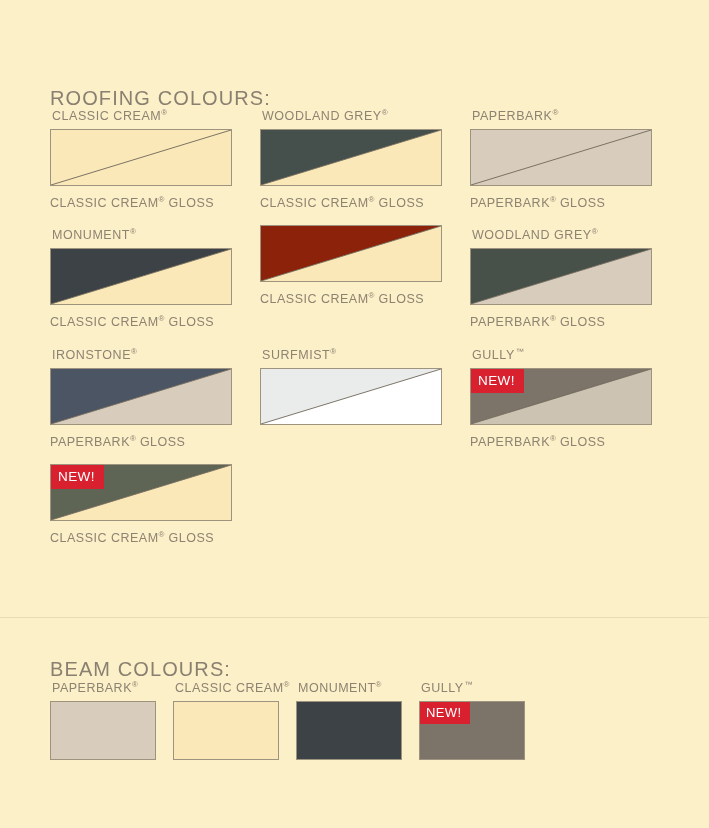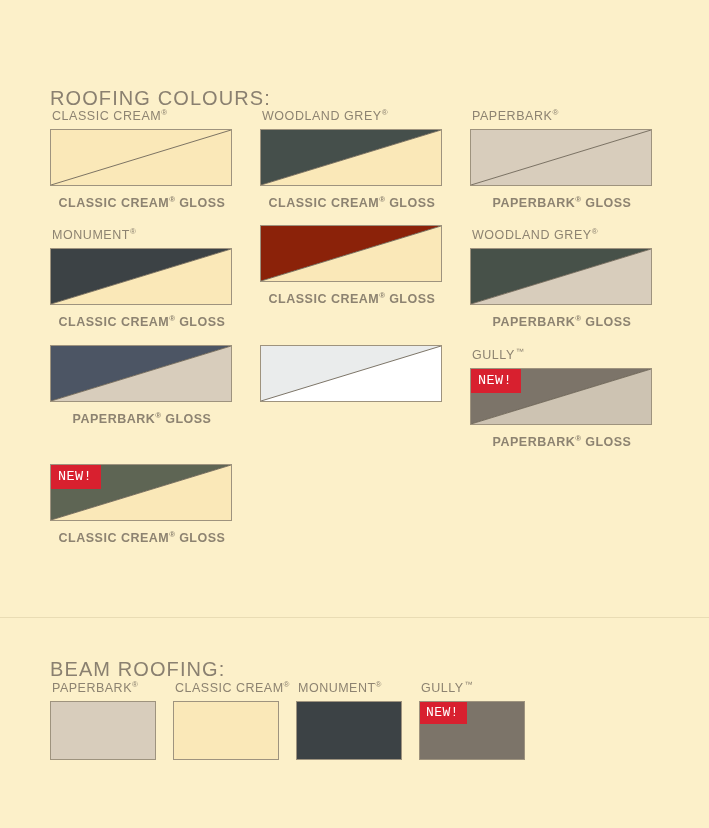--- a/index.html
+++ b/index.html
@@ -71,41 +71,40 @@
     border: 1px solid #9e937e;
     overflow: hidden;
     box-sizing: border-box;
   }
   .swatch-box svg { display: block; width: 100%; height: 100%; }
 
   .swatch-caption {
     font-size: 12.5px;
     letter-spacing: 0.5px;
     color: #8d8371;
-    text-align: center;
+    text-align: left;
     margin-top: 6px;
     white-space: nowrap;
     line-height: 15px;
-    font-weight: bold;
   }
   .swatch-caption .reg { font-size: 8px; vertical-align: super; letter-spacing: 0; }
 
   .new-badge {
     position: absolute;
     left: 0;
     top: 0;
     background: #d8202f;
     color: #ffffff;
     font-size: 13.5px;
     letter-spacing: 0.4px;
     line-height: 1;
     padding: 5px 9px 6px 7px;
     font-weight: 400;
     z-index: 5;
-    font-family: Liberation Mono, monospace;
+    font-family: Liberation Sans, sans-serif;
   }
 
   
   .divider {
     position: absolute;
     left: 0;
     top: 617px;
     width: 709px;
     height: 1px;
     background: #e9dcb4;
@@ -216,30 +215,32 @@
               <polygon points="0,0 182,0 0,57" fill="#475149"></polygon>
               <polygon points="182,0 182,57 0,57" fill="#d8cdbc"></polygon>
               <line x1="182" y1="0" x2="0" y2="57" stroke="#6b6357" stroke-width="0.9"></line>
             </svg>
           </div>
           <div class="swatch-caption"><span>PAPERBARK</span><span class="reg">®</span><span> GLOSS</span></div>
         </div>
       </div>
       <div class="roof-row">
         <div class="roof-cell">
+          <div class="swatch-title">IRONSTONE<span class="reg">®</span></div>
           <div class="swatch-box" style="border-color: rgb(158, 147, 126);">
             <svg viewBox="0 0 182 57" preserveAspectRatio="none">
               <polygon points="0,0 182,0 0,57" fill="#4c5564"></polygon>
               <polygon points="182,0 182,57 0,57" fill="#d8cdbc"></polygon>
               <line x1="182" y1="0" x2="0" y2="57" stroke="#6b6357" stroke-width="0.9"></line>
             </svg>
           </div>
           <div class="swatch-caption"><span>PAPERBARK</span><span class="reg">®</span><span> GLOSS</span></div>
         </div>
         <div class="roof-cell">
+          <div class="swatch-title">SURFMIST<span class="reg">®</span></div>
           <div class="swatch-box" style="border-color: rgb(158, 147, 126);">
             <svg viewBox="0 0 182 57" preserveAspectRatio="none">
               <polygon points="0,0 182,0 0,57" fill="#eaecec"></polygon>
               <polygon points="182,0 182,57 0,57" fill="#ffffff"></polygon>
               <line x1="182" y1="0" x2="0" y2="57" stroke="#6b6357" stroke-width="0.9"></line>
             </svg>
           </div>
         </div>
         <div class="roof-cell">
           <div class="swatch-title">GULLY<span class="tm">™</span></div>
@@ -264,21 +265,21 @@
             </svg>
             <span class="new-badge" style="background: rgb(216, 32, 47);">NEW!</span>
           </div>
           <div class="swatch-caption"><span>CLASSIC CREAM</span><span class="reg">®</span><span> GLOSS</span></div>
         </div>
       </div>
     </div>
 
   <div class="divider"></div>
 
-  <h2 class="section-heading" id="beam-heading">BEAM ROOFING:</h2>
+  <h2 class="section-heading" id="beam-heading">BEAM COLOURS:</h2>
 
   <div class="beam-grid">
       <div class="beam-cell">
         <div class="beam-title">PAPERBARK<span class="reg">®</span></div>
         <div class="beam-box" style="background: rgb(216, 205, 188); border-color: rgb(158, 147, 126);"></div>
       </div>
       <div class="beam-cell">
         <div class="beam-title">CLASSIC CREAM<span class="reg">®</span></div>
         <div class="beam-box" style="background: rgb(250, 232, 184); border-color: rgb(158, 147, 126);"></div>
       </div>

